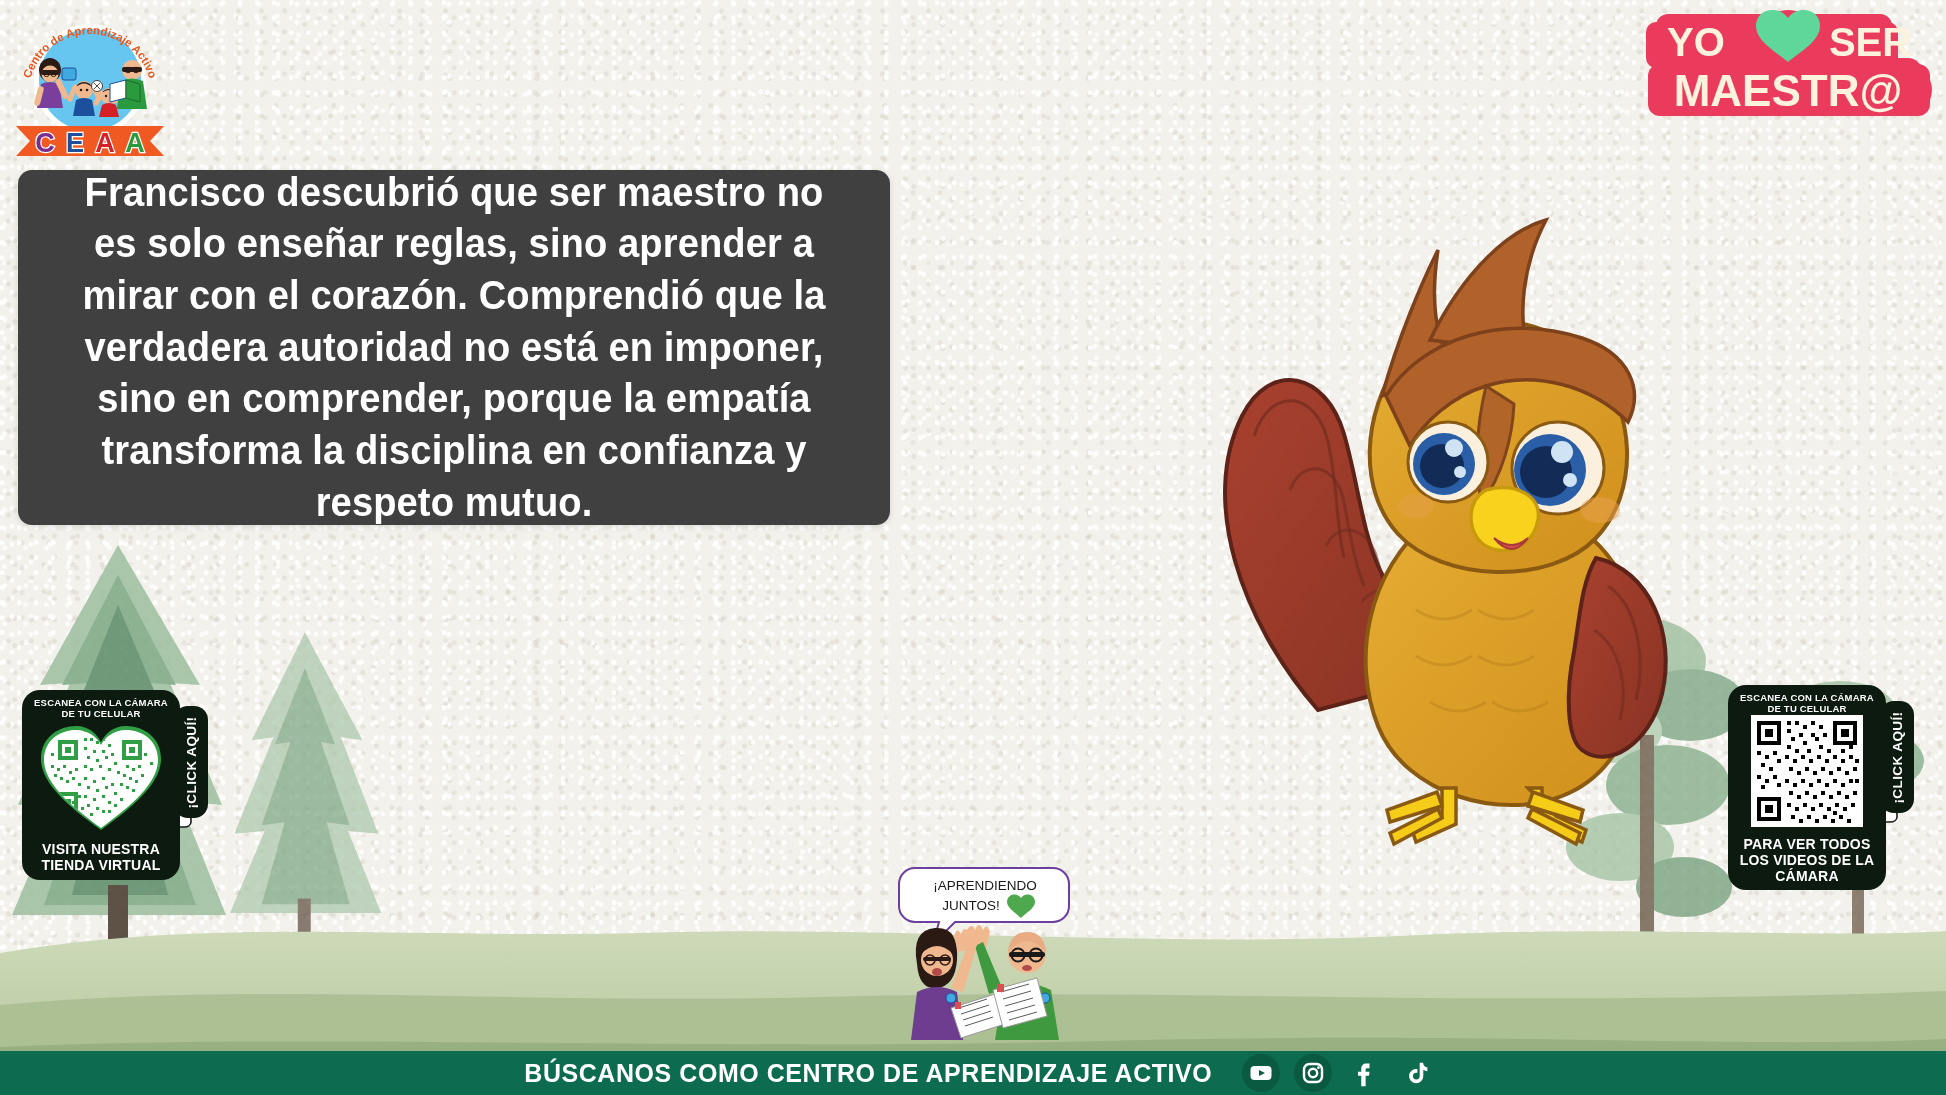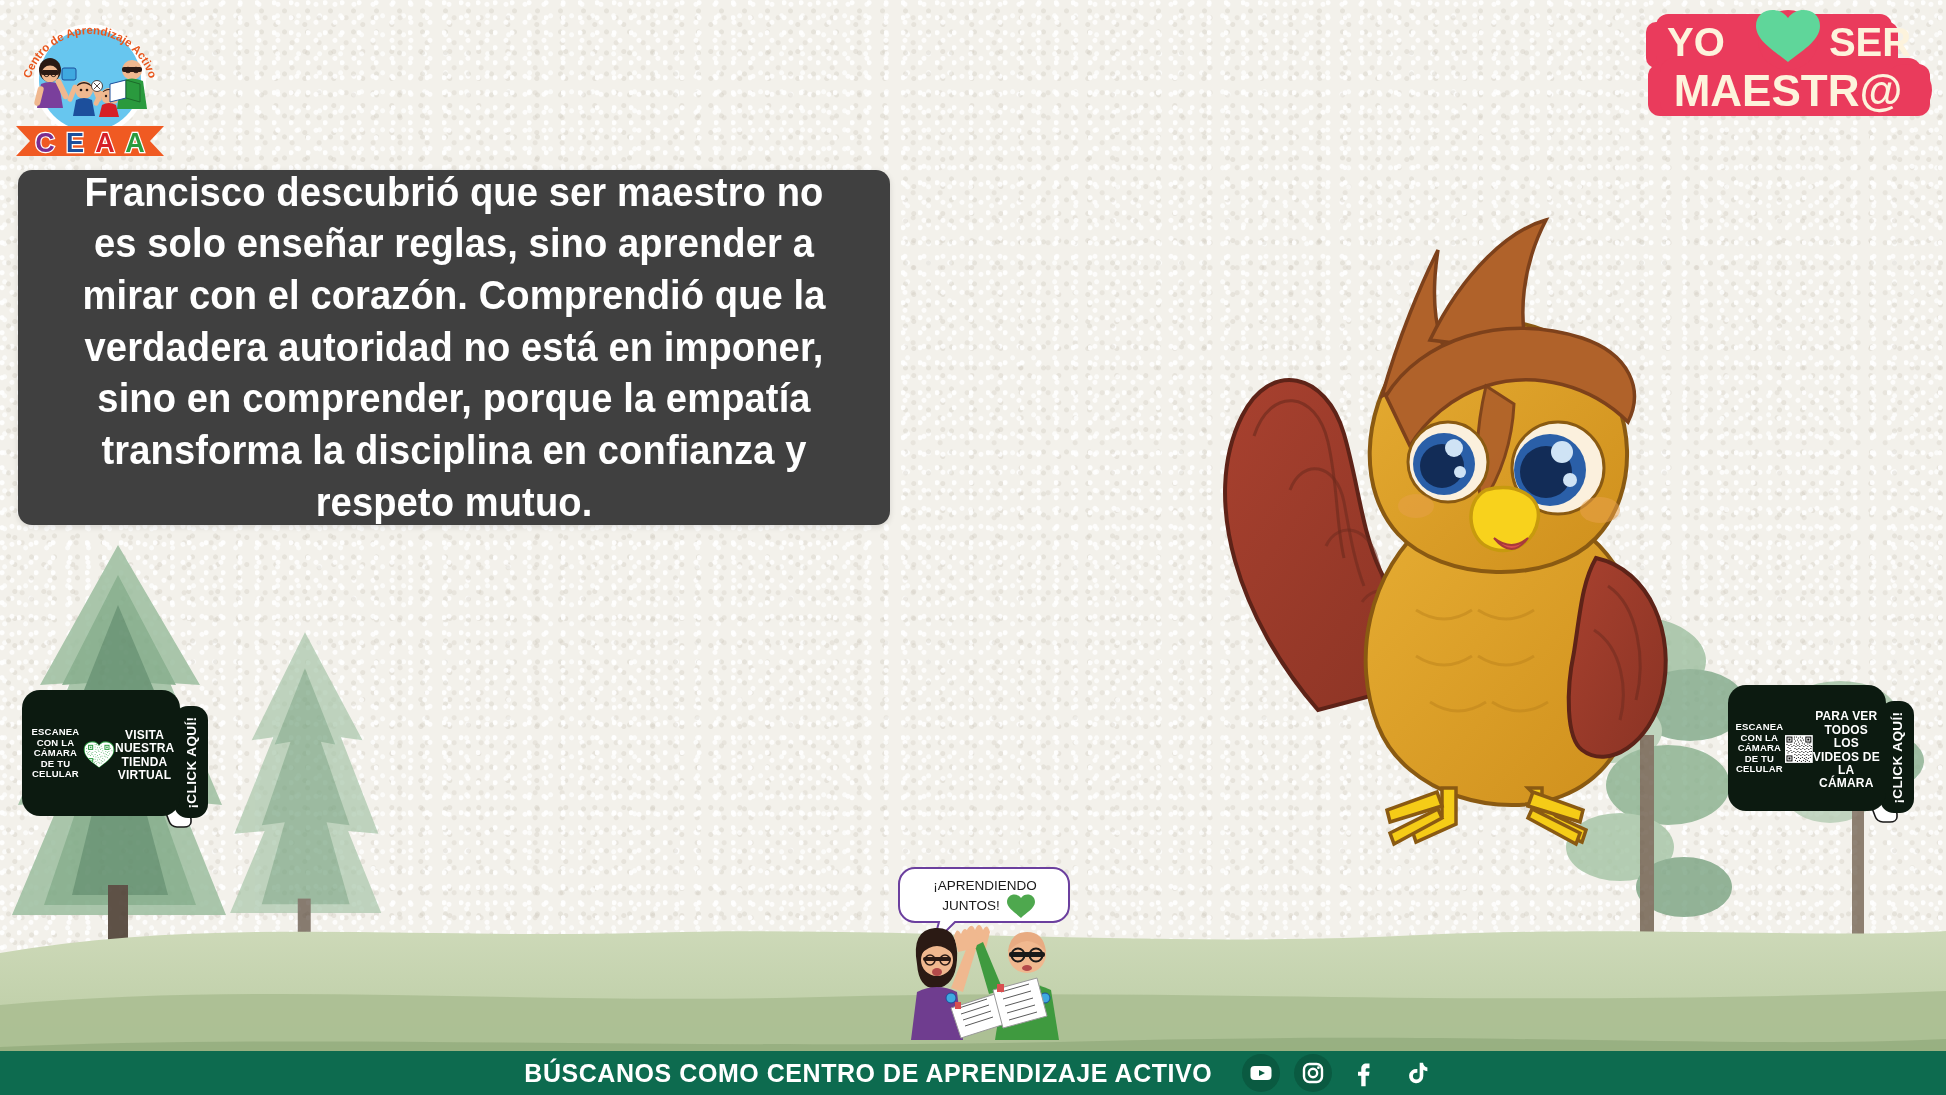--- a/index.html
+++ b/index.html
@@ -49,29 +49,29 @@
   }
 
   
   .owl{position:absolute;left:1130px;top:190px;width:640px;height:660px;}
 
   
   .qr-badge{position:absolute;display:flex;align-items:flex-start;}
   .qr-box{
     background:#0c1a10;border-radius:18px;
     width:146px;padding:8px 6px 6px;
-    display:flex;align-items:center;
+    display:flex;flex-direction:column;align-items:center;
     position:relative;z-index:2;
   }
   .qr-cap{
     color:#fff;font-size:9.5px;font-weight:bold;letter-spacing:.2px;
     text-align:center;line-height:1.12;
   }
   .qr-cap.top{margin-bottom:1px;}
-  .qr-cap.bottom{margin-top:3px;font-size:12px;}
+  .qr-cap.bottom{margin-top:10px;font-size:14px;}
   .qr-img{width:126px;height:112px;}
   .click-tab{
     background:#0c1a10;border-radius:14px;
     width:34px;height:112px;margin-left:-6px;margin-top:16px;
     display:flex;align-items:center;justify-content:center;
     position:relative;z-index:1;
   }
   .click-tab span{
     color:#fff;font-size:13.5px;font-weight:bold;letter-spacing:.4px;
     white-space:nowrap;transform:rotate(-90deg);

